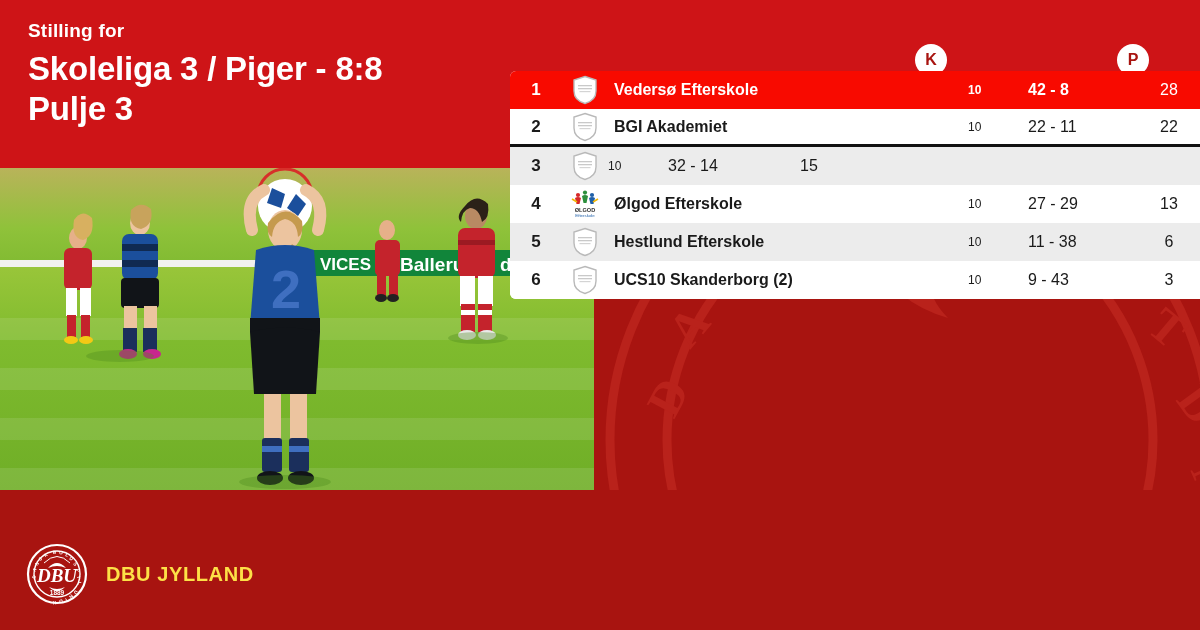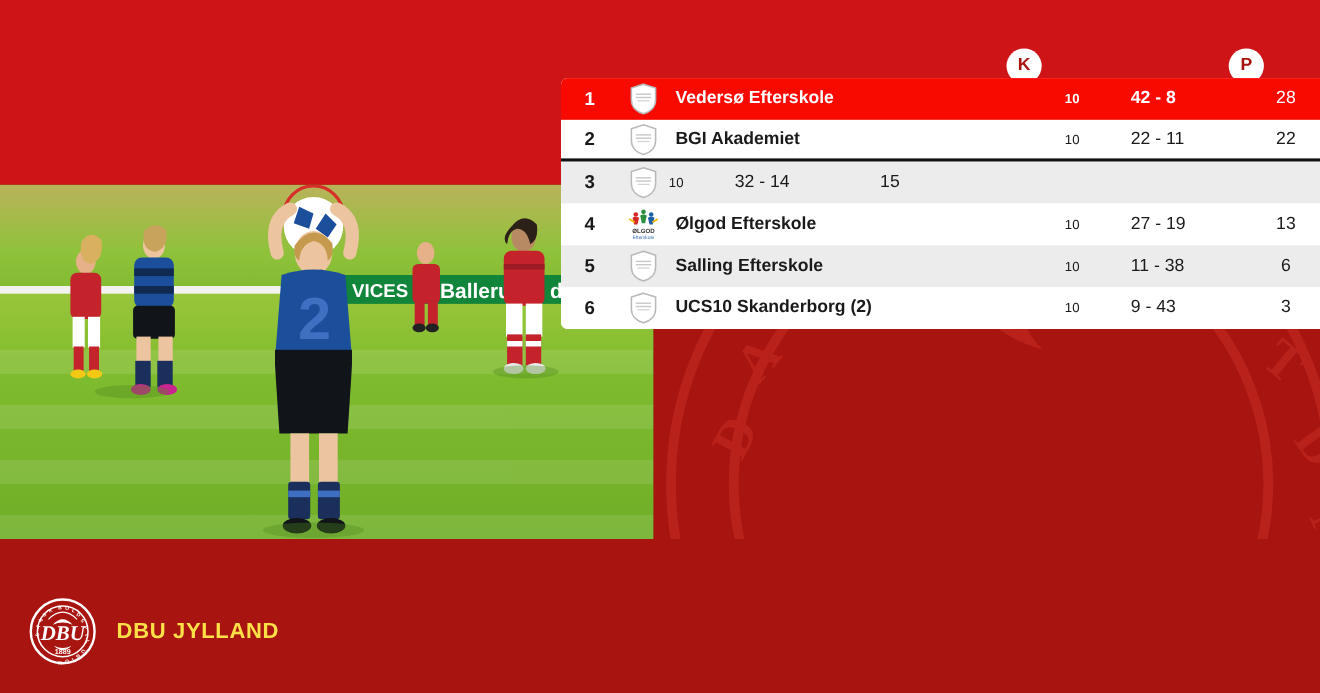--- a/index.html
+++ b/index.html
@@ -199,20 +199,25 @@
         <text x="100" y="230" transform="rotate(-50 100 230)">A</text>
         <text x="130" y="170" transform="rotate(-38 130 170)">N</text>
         <text x="555" y="210" transform="rotate(40 555 210)">T</text>
         <text x="585" y="280" transform="rotate(54 585 280)">D</text>
         <text x="600" y="350" transform="rotate(66 600 350)">N</text>
       </g>
     </svg>
   </div>
 
   <div class="header-band"></div>
+  <div class="header-text">
+    <div class="kicker">Stilling for</div>
+    <div class="title">Skoleliga 3 / Piger - 8:8
+Pulje 3</div>
+  </div>
 
   <div class="photo">
     <svg width="594" height="322" viewBox="0 0 594 322">
       <defs>
         <linearGradient id="grassGrad" x1="0" y1="0" x2="0" y2="1">
           <stop offset="0%" stop-color="#9ac63a"></stop>
           <stop offset="35%" stop-color="#7fbb2e"></stop>
           <stop offset="100%" stop-color="#6fae27"></stop>
         </linearGradient>
         <linearGradient id="bankGrad" x1="0" y1="0" x2="0" y2="1">
@@ -437,34 +442,34 @@
                 <circle cx="23" cy="7" r="2.1" fill="#1f5fa8"></circle>
                 <path d="M20 10 q3 -2 6 0 l-1.5 6 h-3z" fill="#1f5fa8"></path>
                 <path d="M3 11 l5 3 M29 11 l-5 3" stroke="#f2b705" stroke-width="1.6" fill="none"></path>
               </g>
               <text x="16" y="24" text-anchor="middle" font-family="Liberation Sans, sans-serif" font-size="5.6" font-weight="bold" fill="#333">ØLGOD</text>
               <text x="16" y="29" text-anchor="middle" font-family="Liberation Sans, sans-serif" font-size="4.4" fill="#1f5fa8">Efterskole</text>
             </svg>
           </div>
           <div class="c-team">Ølgod Efterskole</div>
           <div class="c-k">10</div>
-          <div class="c-score">27 - 19</div>
+          <div class="c-score">27 - 29</div>
           <div class="c-p">13</div>
         </div>
         <div class="row alt">
           <div class="c-rank">5</div>
           <div class="c-logo">
             <svg class="shield" width="26" height="30" viewBox="0 0 26 30">
               <path d="M13 1.5 L24 5 V16 C24 23 18.5 27 13 28.5 C7.5 27 2 23 2 16 V5 Z" fill="#ffffff" stroke="#b9b9b9" stroke-width="1.4"></path>
               <rect x="6" y="10" width="14" height="1.3" fill="#c9c9c9"></rect>
               <rect x="6" y="13" width="14" height="1.3" fill="#c9c9c9"></rect>
               <rect x="7.5" y="16" width="11" height="1.2" fill="#d4d4d4"></rect>
             </svg>
           </div>
-          <div class="c-team">Salling Efterskole</div>
+          <div class="c-team">Hestlund Efterskole</div>
           <div class="c-k">10</div>
           <div class="c-score">11 - 38</div>
           <div class="c-p">6</div>
         </div>
         <div class="row">
           <div class="c-rank">6</div>
           <div class="c-logo">
             <svg class="shield" width="26" height="30" viewBox="0 0 26 30">
               <path d="M13 1.5 L24 5 V16 C24 23 18.5 27 13 28.5 C7.5 27 2 23 2 16 V5 Z" fill="#ffffff" stroke="#b9b9b9" stroke-width="1.4"></path>
               <rect x="6" y="10" width="14" height="1.3" fill="#c9c9c9"></rect>

